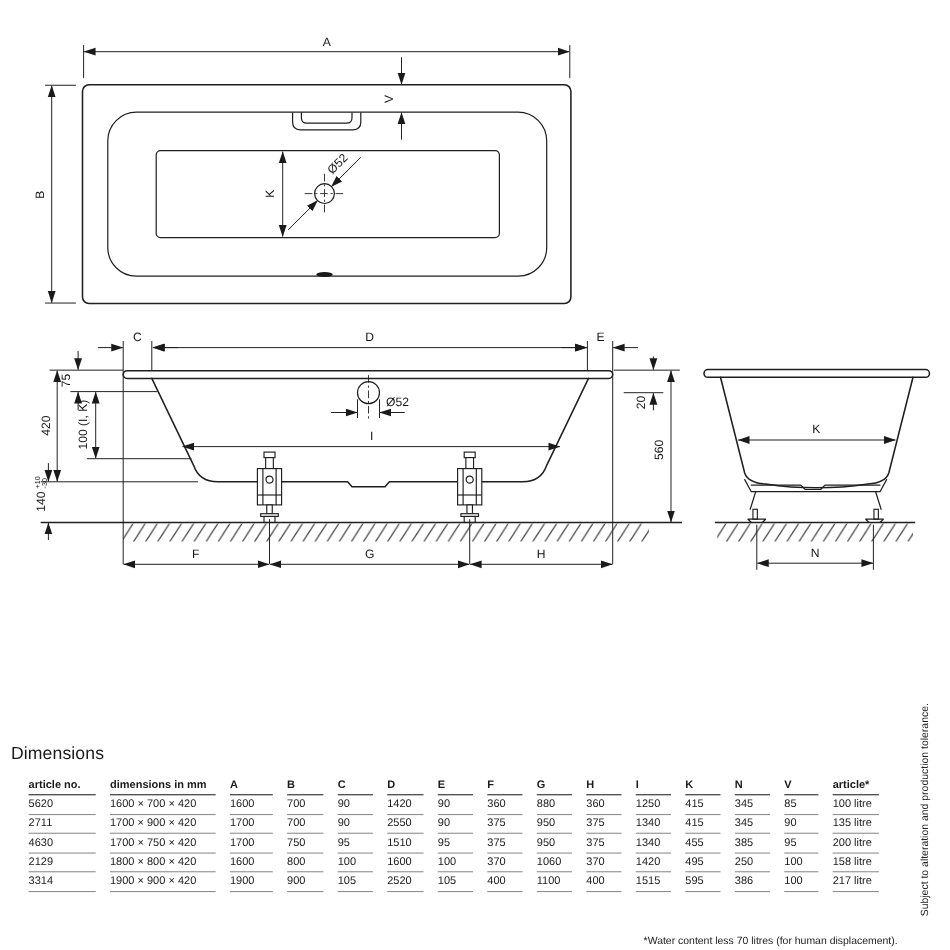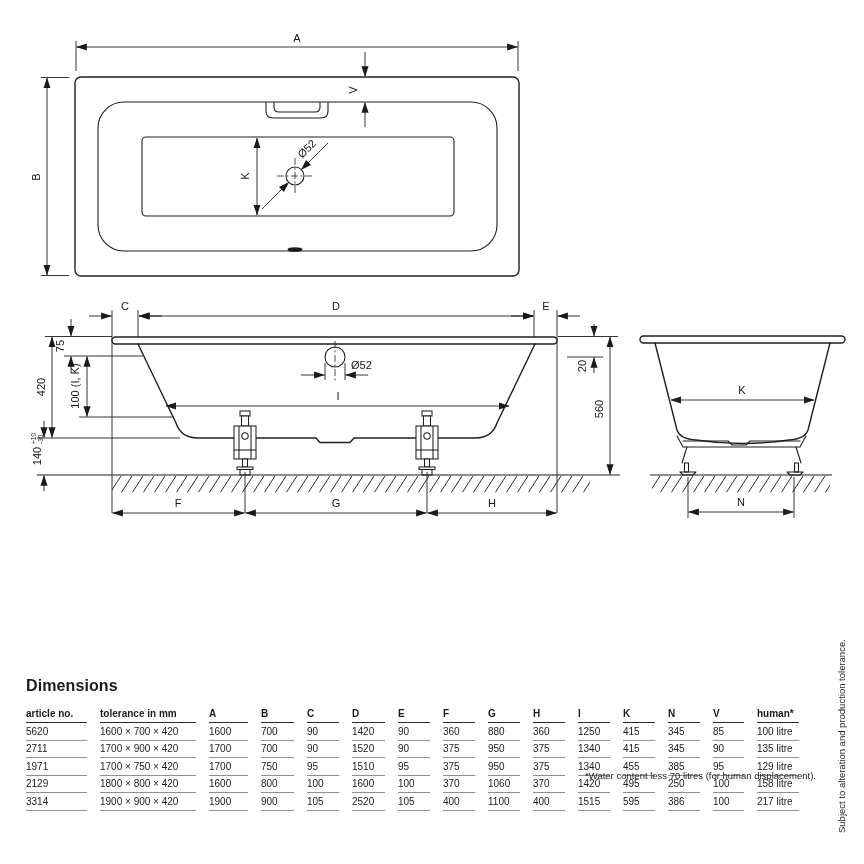--- a/index.html
+++ b/index.html
@@ -10,27 +10,27 @@
   .olw{fill:#ffffff;stroke:#1f1f1f;stroke-width:1.4;}
   .ft{fill:#ffffff;stroke:#1f1f1f;stroke-width:1.05;}
   .ftl{fill:none;stroke:#1f1f1f;stroke-width:1.05;}
   .dim{fill:none;stroke:#1f1f1f;stroke-width:0.9;}
   .cl{fill:none;stroke:#1f1f1f;stroke-width:0.8;stroke-dasharray:7 2.5 2 2.5;}
   .gl{fill:none;stroke:#1f1f1f;stroke-width:1.2;}
   .lbl{font:11px "Liberation Sans",sans-serif;fill:#161616;text-anchor:middle;}
   .lbl.start{text-anchor:start;}
   .tol{font:6.5px "Liberation Sans",sans-serif;fill:#161616;text-anchor:start;}
 
-  .page-title{position:absolute;left:26px;top:677px;font-size:16px;font-weight:700;letter-spacing:.1px;}
+  .page-title{position:absolute;left:10px;top:677px;font-size:16px;font-weight:400;letter-spacing:.1px;}
   .dim-table{position:absolute;left:26px;top:707px;border-collapse:collapse;table-layout:fixed;width:786px;}
   .dim-table td,.dim-table th{padding:0 13px 0 0;vertical-align:bottom;text-align:left;font-size:10px;font-weight:400;}
   .dim-table th{font-weight:700;}
   .dim-table th .c{border-bottom:1.3px solid #2a2a2a;padding:1px 0 3px;}
   .dim-table td .c{border-bottom:1px solid #8f8f8f;padding:2.5px 0 3px;white-space:nowrap;}
-  .footnote{position:absolute;right:48px;top:770px;font-size:9.5px;color:#222;text-align:center;}
+  .footnote{position:absolute;right:48px;top:850px;font-size:9.5px;color:#222;text-align:center;}
   .side-note{position:absolute;left:836px;top:833px;font-size:9.5px;color:#222;white-space:nowrap;transform:rotate(-90deg);transform-origin:0 0;}
 </style>
 </head>
 <body>
 
 <svg width="864" height="660" viewBox="0 0 864 660">
   <defs>
     <marker id="ar" viewBox="0 0 10 8" refX="9.6" refY="4" markerWidth="12" markerHeight="9.6" orient="auto-start-reverse">
       <path d="M0,0.7 L10,4 L0,7.3 Z" fill="#1a1a1a"></path>
     </marker>
@@ -252,21 +252,21 @@
     <col style="width:45px">
       <col style="width:44px">
       <col style="width:55px">
   </colgroup>
   <thead>
     <tr>
       <th>
           <div class="c">article no.</div>
         </th>
       <th>
-          <div class="c">tolerance in mm</div>
+          <div class="c">dimensions in mm</div>
         </th>
       <th>
           <div class="c">A</div>
         </th>
       <th>
           <div class="c">B</div>
         </th>
       <th>
           <div class="c">C</div>
         </th>
@@ -291,21 +291,21 @@
       <th>
           <div class="c">K</div>
         </th>
       <th>
           <div class="c">N</div>
         </th>
       <th>
           <div class="c">V</div>
         </th>
       <th>
-          <div class="c">human*</div>
+          <div class="c">article*</div>
         </th>
     </tr>
   </thead>
   <tbody>
     <tr>
       <td>
           <div class="c">5620</div>
         </td>
       <td>
           <div class="c">1600 × 700 × 420</div>
@@ -360,21 +360,21 @@
       <td>
           <div class="c">1700</div>
         </td>
       <td>
           <div class="c">700</div>
         </td>
       <td>
           <div class="c">90</div>
         </td>
       <td>
-          <div class="c">1520</div>
+          <div class="c">2550</div>
         </td>
       <td>
           <div class="c">90</div>
         </td>
       <td>
           <div class="c">375</div>
         </td>
       <td>
           <div class="c">950</div>
         </td>
@@ -392,21 +392,21 @@
         </td>
       <td>
           <div class="c">90</div>
         </td>
       <td>
           <div class="c">135 litre</div>
         </td>
     </tr>
     <tr>
       <td>
-          <div class="c">1971</div>
+          <div class="c">4630</div>
         </td>
       <td>
           <div class="c">1700 × 750 × 420</div>
         </td>
       <td>
           <div class="c">1700</div>
         </td>
       <td>
           <div class="c">750</div>
         </td>
@@ -434,21 +434,21 @@
       <td>
           <div class="c">455</div>
         </td>
       <td>
           <div class="c">385</div>
         </td>
       <td>
           <div class="c">95</div>
         </td>
       <td>
-          <div class="c">129 litre</div>
+          <div class="c">200 litre</div>
         </td>
     </tr>
     <tr>
       <td>
           <div class="c">2129</div>
         </td>
       <td>
           <div class="c">1800 × 800 × 420</div>
         </td>
       <td>

